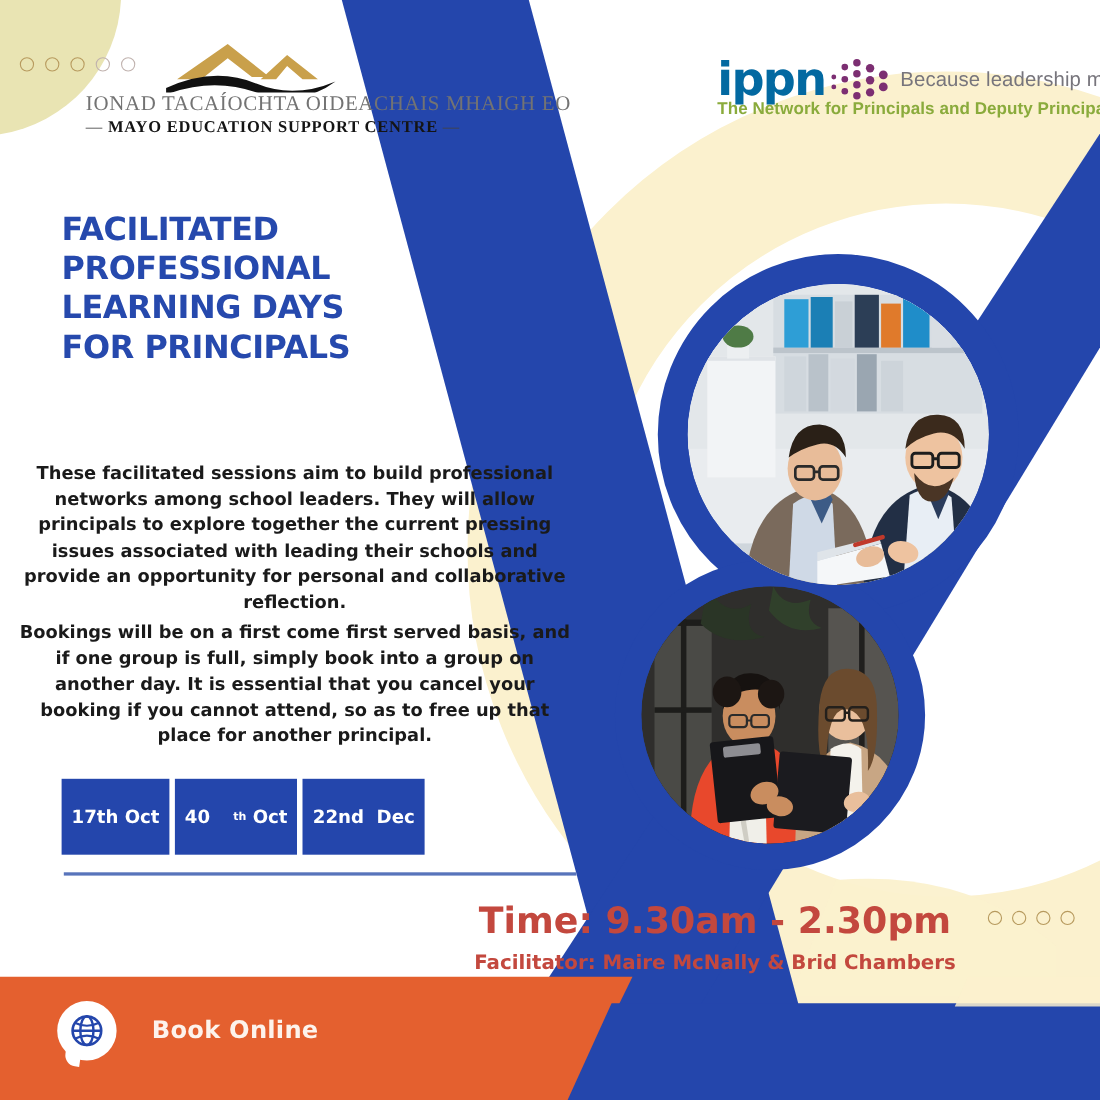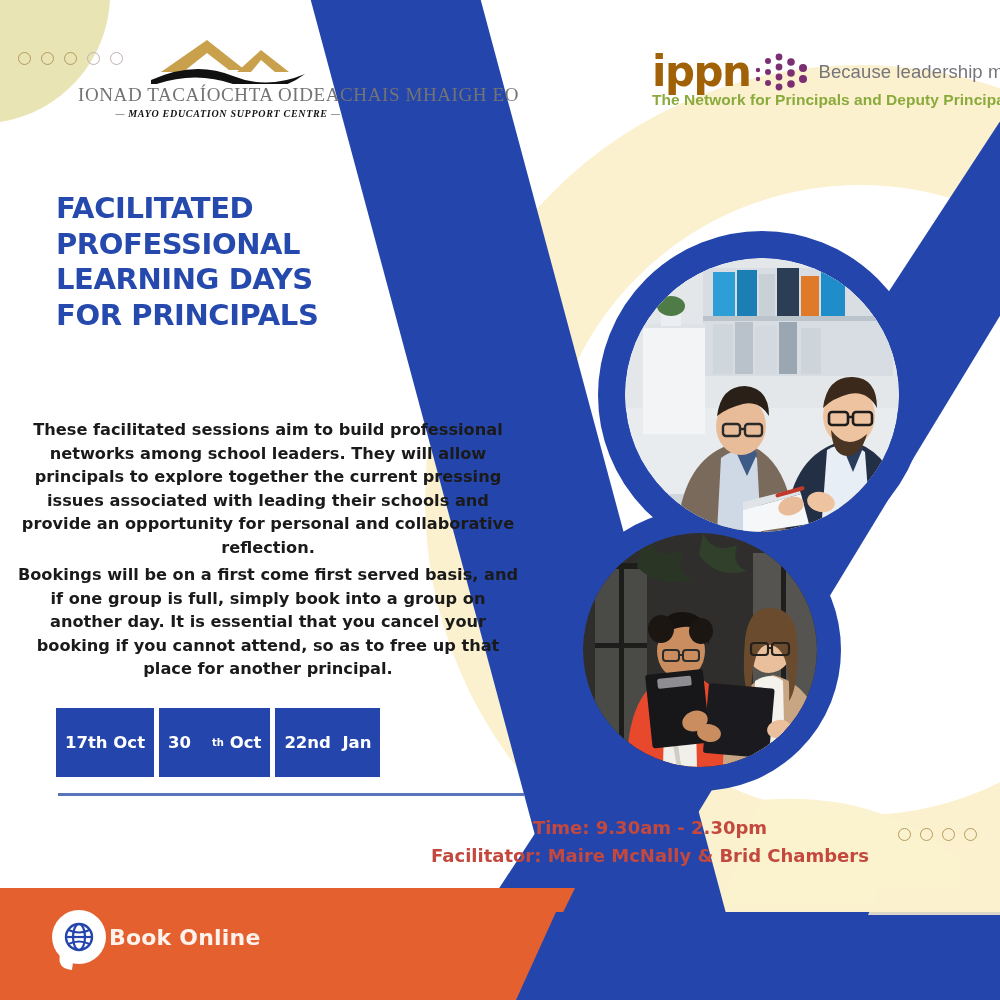--- a/index.html
+++ b/index.html
@@ -55,42 +55,41 @@
   .mayo-irish {
     font-family: "Liberation Serif", serif;
     font-size: 19px;
     letter-spacing: 0.6px;
     color: #737373;
     margin-top: 0;
     white-space: nowrap;
   }
   .mayo-eng {
     font-family: "Liberation Serif", serif;
-    font-size: 10px;
+    font-size: 15px;
     font-weight: bold;
     letter-spacing: 0.7px;
     color: #141414;
     margin-top: 2px;
     white-space: nowrap;
-    font-style: italic;
   }
   .mayo-eng .dash { color: #444; font-weight: normal; }
 
   
   .ippn-logo {
     position: absolute;
     top: 52px; left: 652px;
     z-index: 7;
   }
   .ippn-row { display: flex; align-items: center; }
   .ippn-word {
     font-family: "DejaVu Sans", sans-serif;
     font-size: 42px;
     font-weight: bold;
-    color: #a16207;
+    color: #0369a1;
     line-height: 0.92;
     letter-spacing: -1.5px;
   }
   .ippn-dots { width: 58px; height: 40px; margin: 0 6px 0 4px; }
   .ippn-tag {
     font-family: "Liberation Sans", sans-serif;
     font-size: 18.5px;
     color: #77757c;
     letter-spacing: 0.1px;
     white-space: nowrap;
@@ -184,28 +183,28 @@
     position: absolute;
     top: 816px; left: 340px;
     width: 620px;
     text-align: center;
     font-family: "DejaVu Sans", sans-serif;
     font-weight: bold;
     color: #c3483e;
     z-index: 8;
     line-height: 1.3;
   }
-  .timeinfo .line1 { font-size: 18px; }
+  .timeinfo .line1 { font-size: 33px; }
   .timeinfo .line2 { font-size: 18px; margin-top: 5px; }
   .book-online {
     position: absolute;
     top: 910px; left: 52px;
     display: flex;
     align-items: center;
-    gap: 3px;
+    gap: 32px;
     z-index: 11;
   }
   .bubble {
     position: relative;
     width: 54px; height: 54px;
     background: #ffffff;
     border-radius: 50%;
     display: flex;
     align-items: center;
     justify-content: center;
@@ -455,24 +454,24 @@
 FOR PRINCIPALS</h1>
 
   <p class="para para-1">These facilitated sessions aim to build professional networks among school leaders. They will allow principals to explore together the current pressing issues associated with leading their schools and provide an opportunity for personal and collaborative reflection.</p>
   <p class="para para-2">Bookings will be on a first come first served basis, and if one group is full, simply book into a group on another day. It is essential that you cancel your booking if you cannot attend, so as to free up that place for another principal.</p>
 
   <div class="dates-row">
     <div class="date-box">
       <span>17th Oct</span>
     </div>
     <div class="date-box">
-      <span>30</span><sup>th</sup>&nbsp;<span>Oct</span>
+      <span>40</span><sup>th</sup>&nbsp;<span>Oct</span>
     </div>
     <div class="date-box">
-      <span>22nd  Jan</span>
+      <span>22nd  Dec</span>
     </div>
   </div>
   <div class="dates-rule"></div>
 
   <div class="timeinfo">
     <div class="line1">Time: 9.30am - 2.30pm</div>
     <div class="line2">Facilitator: Maire McNally &amp; Brid Chambers</div>
   </div>
 
   <div class="book-online">

